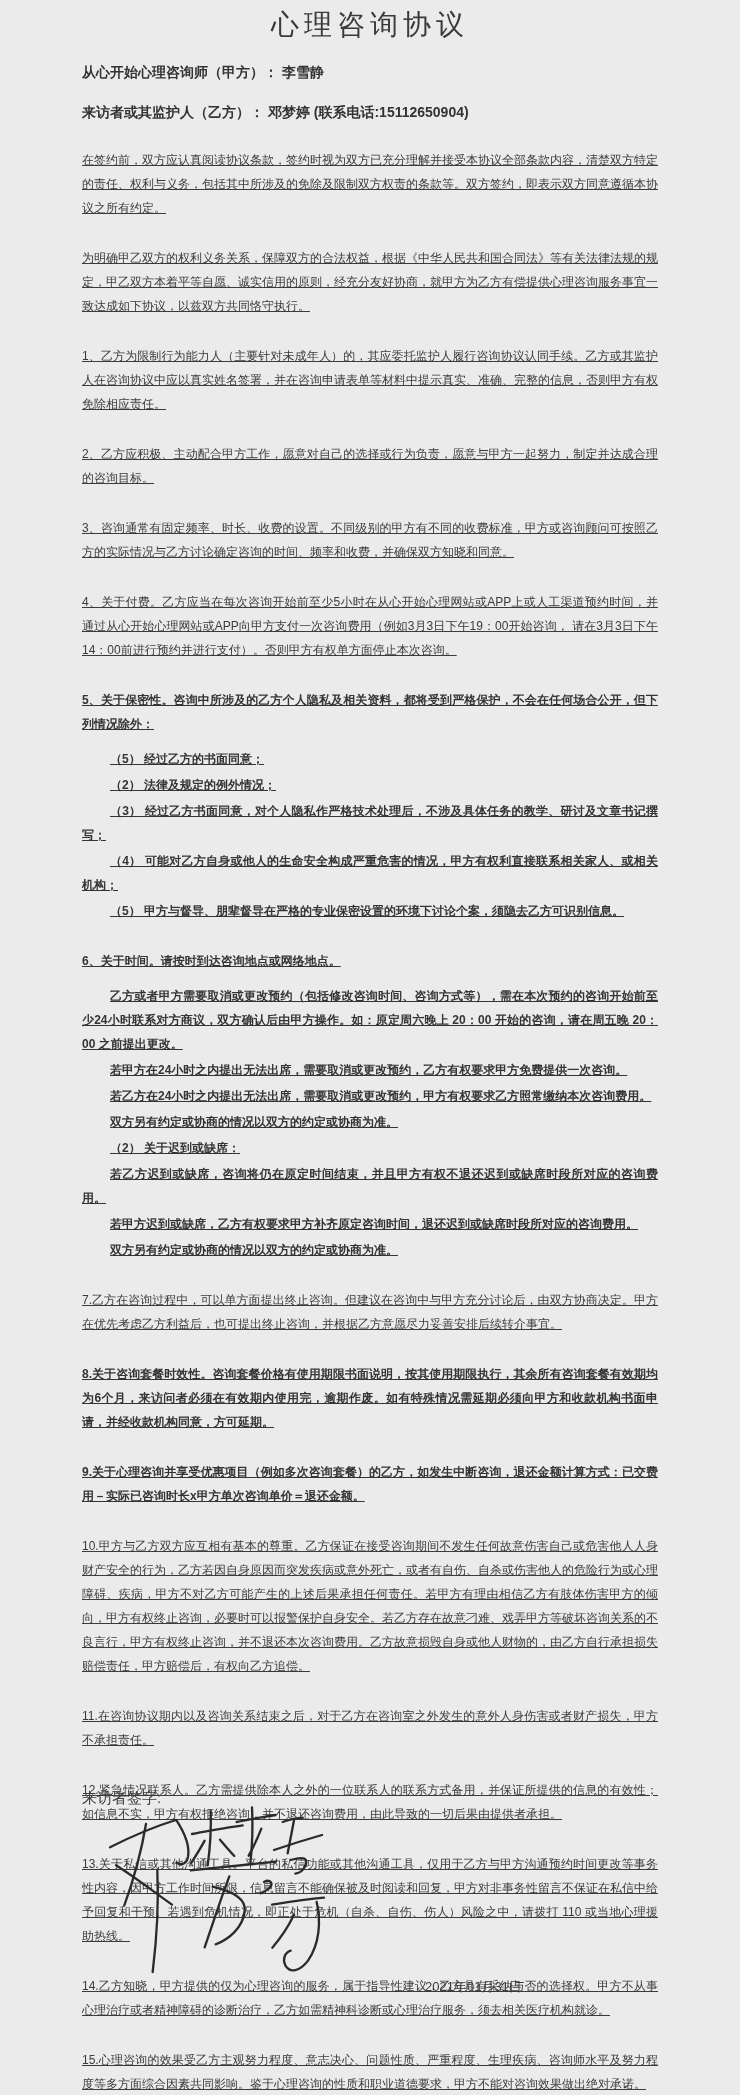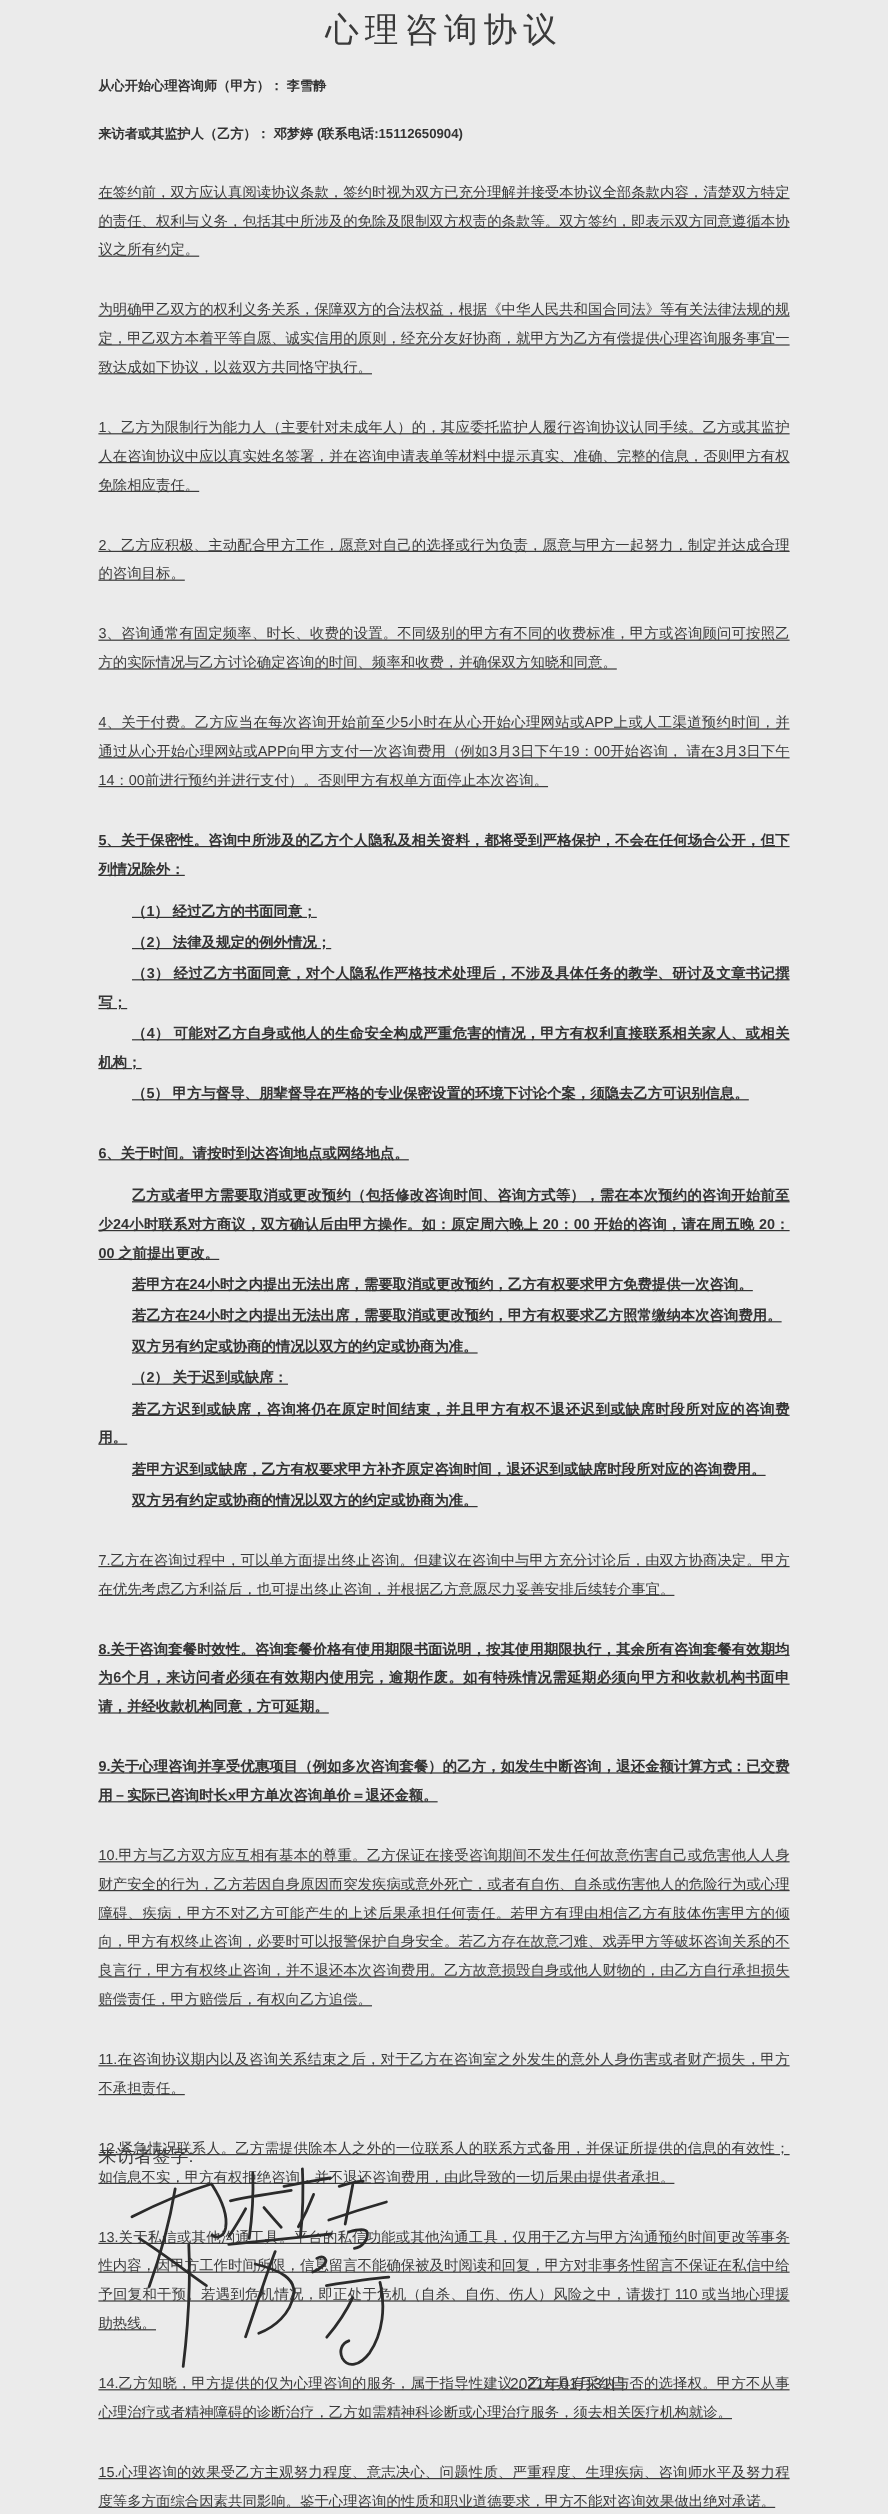--- a/index.html
+++ b/index.html
@@ -21,21 +21,21 @@
   .doc-title{
     font-size:28px;
     font-weight:400;
     letter-spacing:5px;
     text-align:center;
     color:#3a3a3a;
     line-height:38px;
     margin:0 0 18px 0;
   }
   .party-line{
-    font-size:11px;
+    font-size:14px;
     font-weight:700;
     line-height:20px;
     margin:0 0 20px 0;
     color:#333;
   }
   .body-text{margin:0;}
   .para{
     font-size:12px;
     line-height:24px;
     margin:26px 0 11px 0;
@@ -90,21 +90,21 @@
   <p class="party-line">来访者或其监护人（乙方）： 邓梦婷 (联系电话:15112650904)</p>
 
   <div class="body-text">
       <p class="para">在签约前，双方应认真阅读协议条款，签约时视为双方已充分理解并接受本协议全部条款内容，清楚双方特定的责任、权利与义务，包括其中所涉及的免除及限制双方权责的条款等。双方签约，即表示双方同意遵循本协议之所有约定。</p>
       <p class="para">为明确甲乙双方的权利义务关系，保障双方的合法权益，根据《中华人民共和国合同法》等有关法律法规的规定，甲乙双方本着平等自愿、诚实信用的原则，经充分友好协商，就甲方为乙方有偿提供心理咨询服务事宜一致达成如下协议，以兹双方共同恪守执行。</p>
       <p class="para">1、乙方为限制行为能力人（主要针对未成年人）的，其应委托监护人履行咨询协议认同手续。乙方或其监护人在咨询协议中应以真实姓名签署，并在咨询申请表单等材料中提示真实、准确、完整的信息，否则甲方有权免除相应责任。</p>
       <p class="para">2、乙方应积极、主动配合甲方工作，愿意对自己的选择或行为负责，愿意与甲方一起努力，制定并达成合理的咨询目标。</p>
       <p class="para">3、咨询通常有固定频率、时长、收费的设置。不同级别的甲方有不同的收费标准，甲方或咨询顾问可按照乙方的实际情况与乙方讨论确定咨询的时间、频率和收费，并确保双方知晓和同意。</p>
       <p class="para">4、关于付费。乙方应当在每次咨询开始前至少5小时在从心开始心理网站或APP上或人工渠道预约时间，并通过从心开始心理网站或APP向甲方支付一次咨询费用（例如3月3日下午19：00开始咨询， 请在3月3日下午14：00前进行预约并进行支付）。否则甲方有权单方面停止本次咨询。</p>
       <p class="para bold">5、关于保密性。咨询中所涉及的乙方个人隐私及相关资料，都将受到严格保护，不会在任何场合公开，但下列情况除外：</p>
-      <p class="para bold indent">（1） 经过乙方的书面同意；</p>
+      <p class="para bold indent">（5） 经过乙方的书面同意；</p>
       <p class="para bold indent">（2） 法律及规定的例外情况；</p>
       <p class="para bold indent">（3） 经过乙方书面同意，对个人隐私作严格技术处理后，不涉及具体任务的教学、研讨及文章书记撰写；</p>
       <p class="para bold indent">（4） 可能对乙方自身或他人的生命安全构成严重危害的情况，甲方有权利直接联系相关家人、或相关机构；</p>
       <p class="para bold indent">（5） 甲方与督导、朋辈督导在严格的专业保密设置的环境下讨论个案，须隐去乙方可识别信息。</p>
       <p class="para bold">6、关于时间。请按时到达咨询地点或网络地点。</p>
       <p class="para bold indent">乙方或者甲方需要取消或更改预约（包括修改咨询时间、咨询方式等），需在本次预约的咨询开始前至少24小时联系对方商议，双方确认后由甲方操作。如：原定周六晚上 20：00 开始的咨询，请在周五晚 20：00 之前提出更改。</p>
       <p class="para bold indent">若甲方在24小时之内提出无法出席，需要取消或更改预约，乙方有权要求甲方免费提供一次咨询。</p>
       <p class="para bold indent">若乙方在24小时之内提出无法出席，需要取消或更改预约，甲方有权要求乙方照常缴纳本次咨询费用。</p>
       <p class="para bold indent">双方另有约定或协商的情况以双方的约定或协商为准。</p>
       <p class="para bold indent">（2） 关于迟到或缺席：</p>

